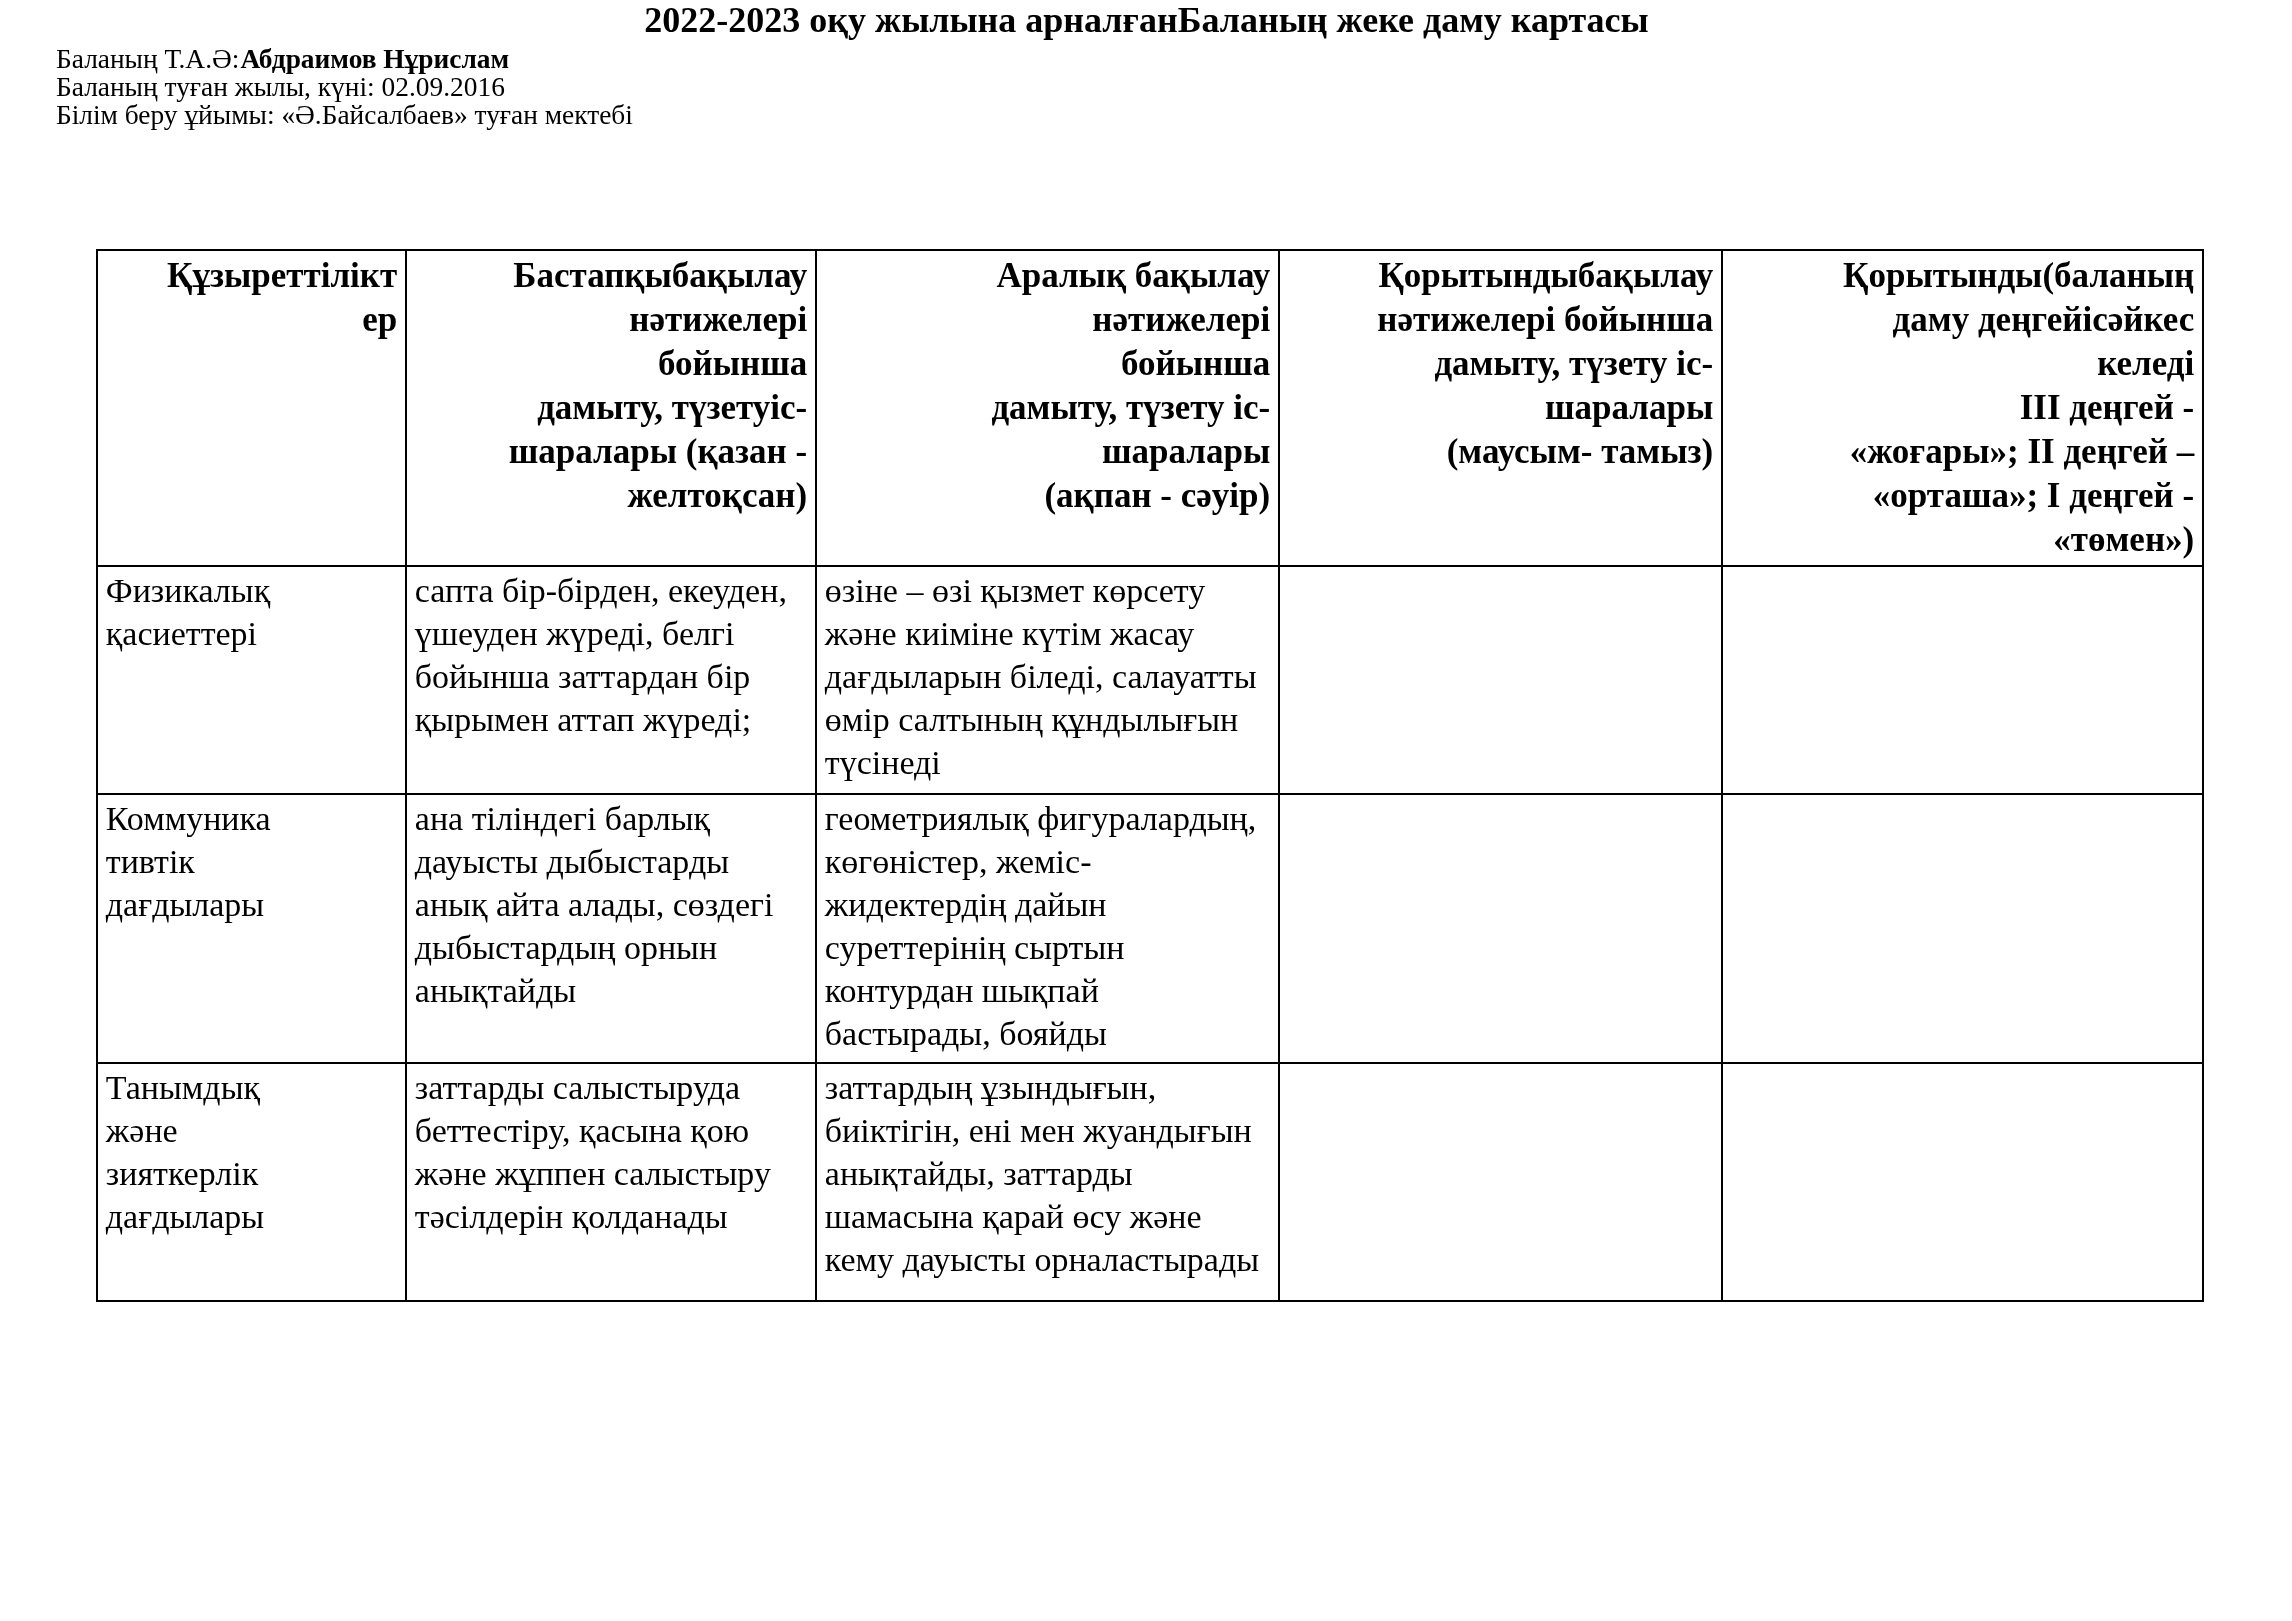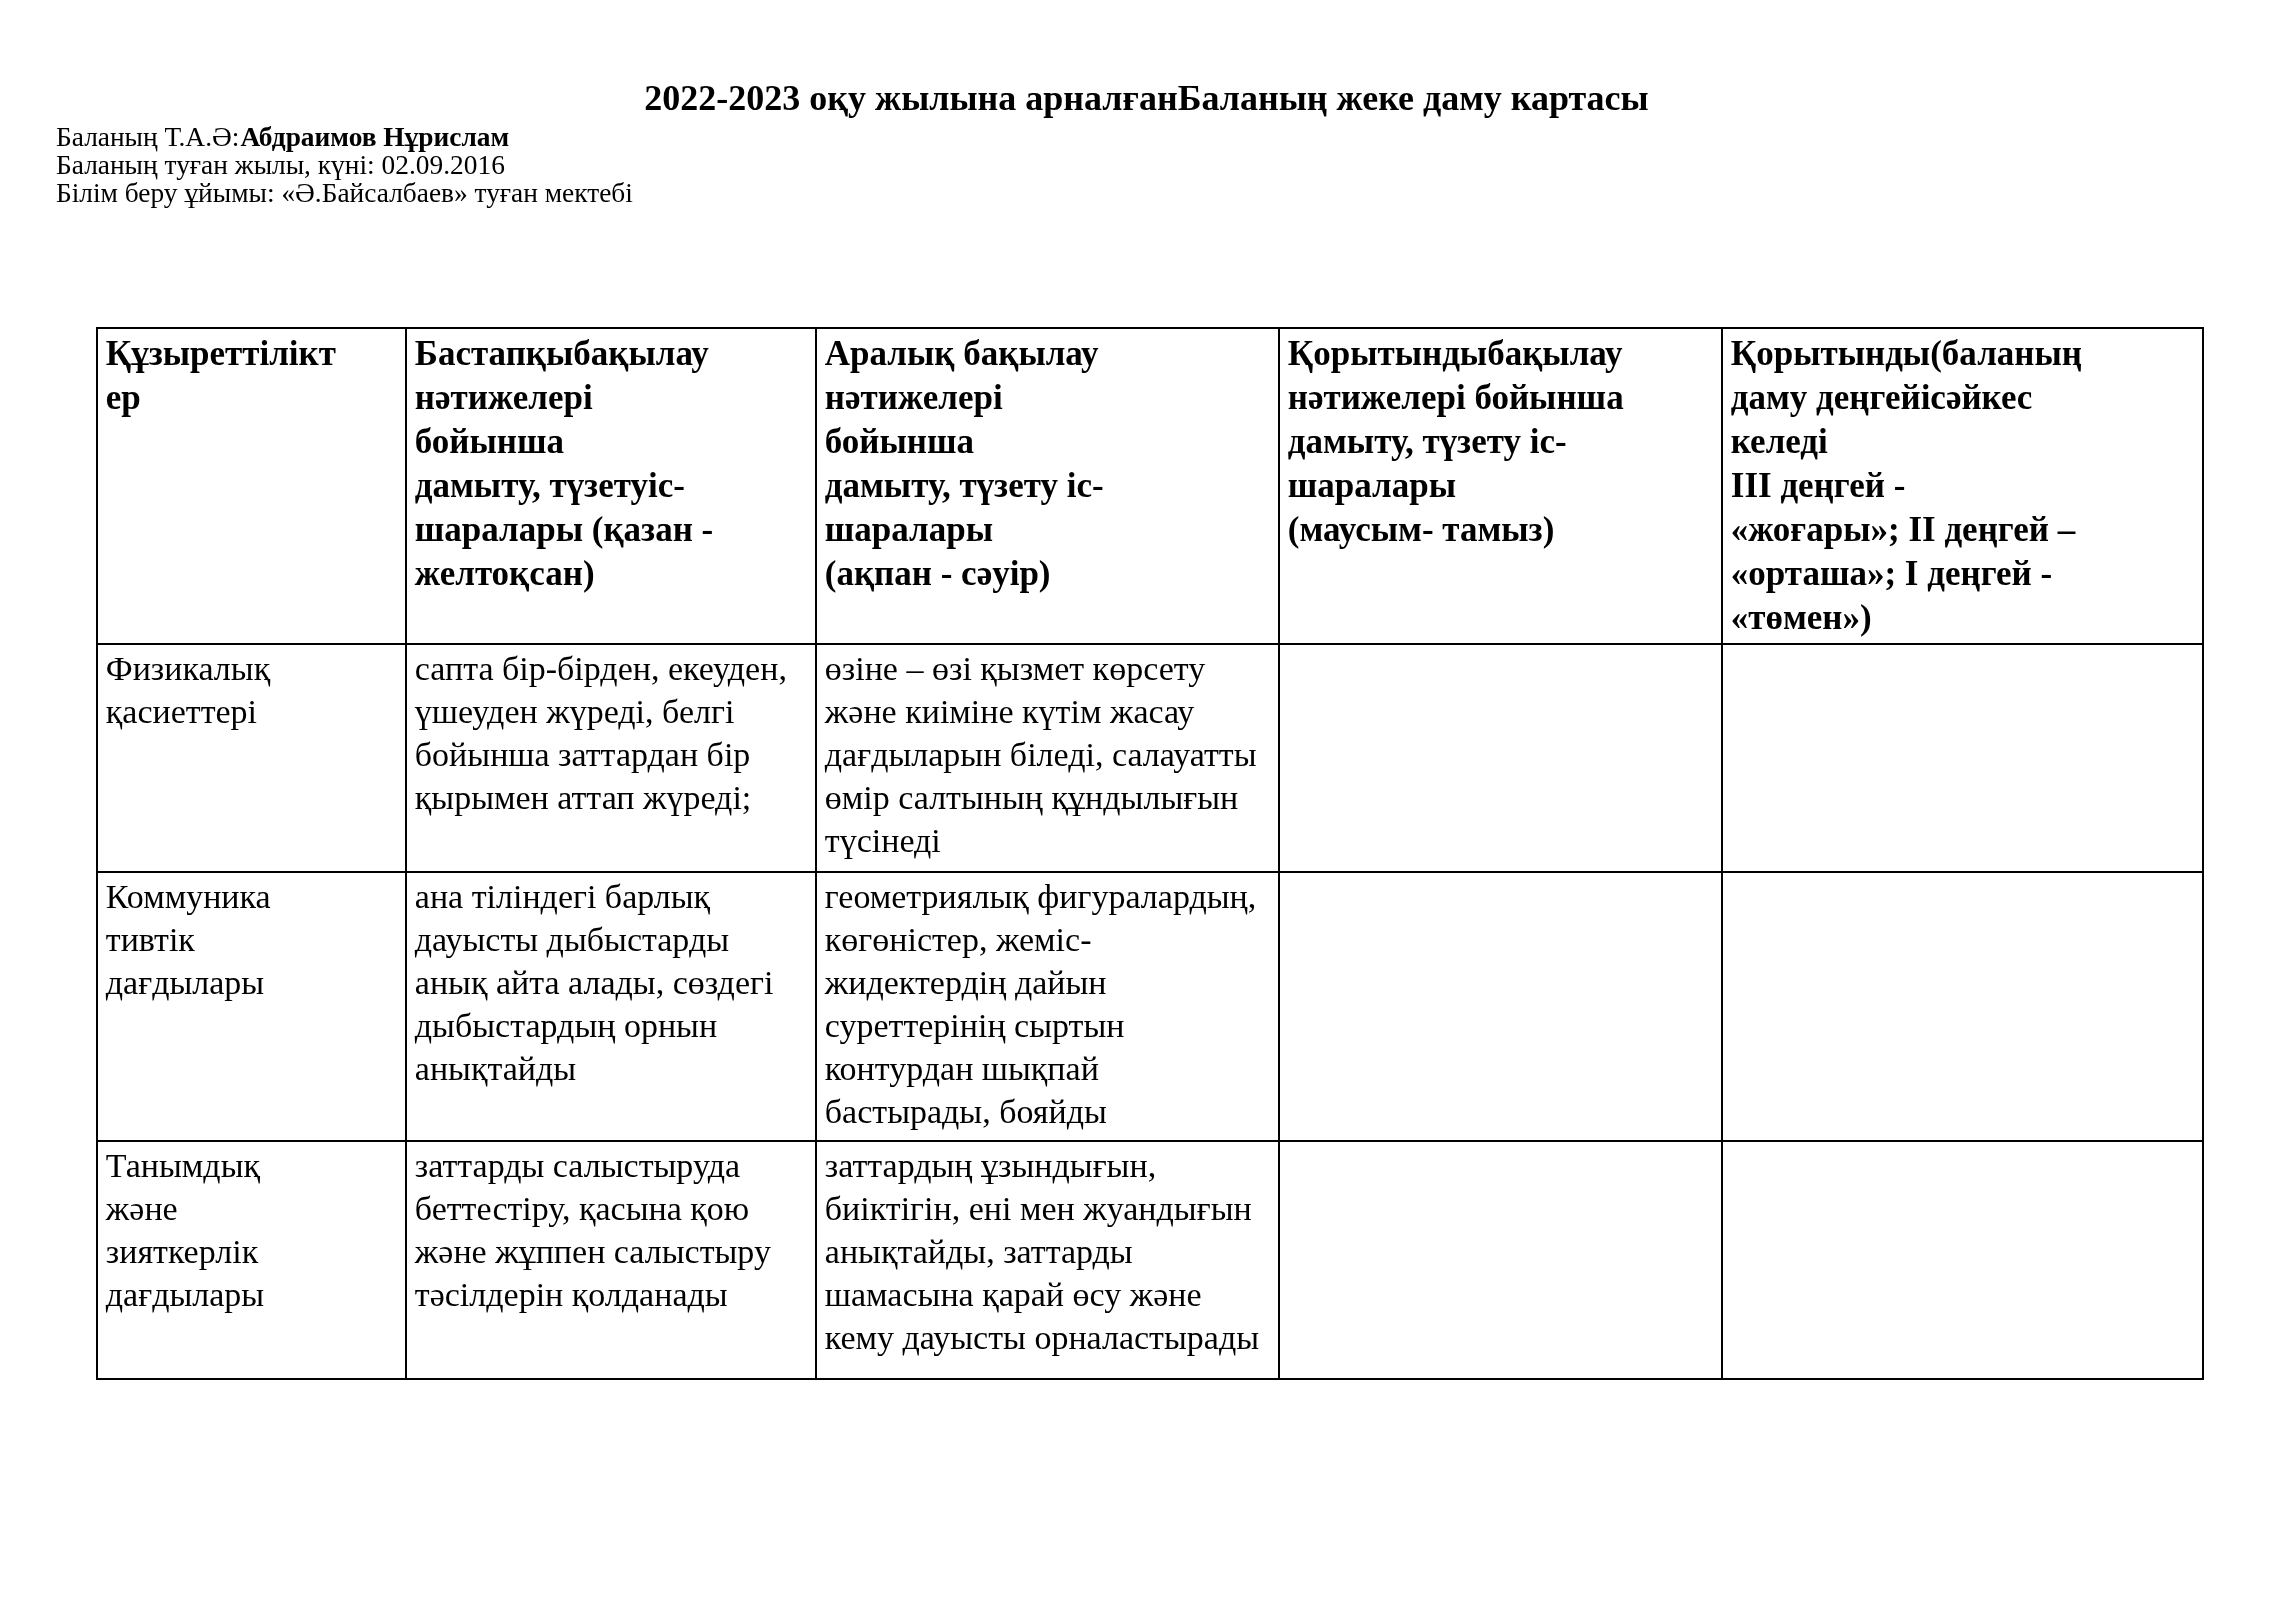--- a/index.html
+++ b/index.html
@@ -15,21 +15,20 @@
     font-family: "Liberation Serif", serif;
     color: #000000;
   }
   .page {
     width: 2293px;
     height: 1621px;
     background: #ffffff;
     position: relative;
   }
   .doc-title {
-    padding-top: 78px;
     text-align: center;
     font-weight: bold;
     font-size: 36px;
     line-height: 41px;
     white-space: pre-line;
   }
   .info-block {
     margin: 3.9px 0 0 56px;
     font-size: 27.4px;
     line-height: 28px;
@@ -50,21 +49,21 @@
     border: 2px solid #000000;
     vertical-align: top;
     white-space: pre-line;
     overflow: hidden;
     word-wrap: break-word;
   }
   .dev-table th {
     font-size: 35px;
     line-height: 44px;
     font-weight: bold;
-    text-align: left;
+    text-align: right;
     padding: 2.9px 7.8px;
   }
   .dev-table td {
     font-size: 34px;
     line-height: 43px;
     text-align: left;
     padding: 2px 7.8px;
   }
   .dev-table td.comp-cell {
     font-weight: normal;

